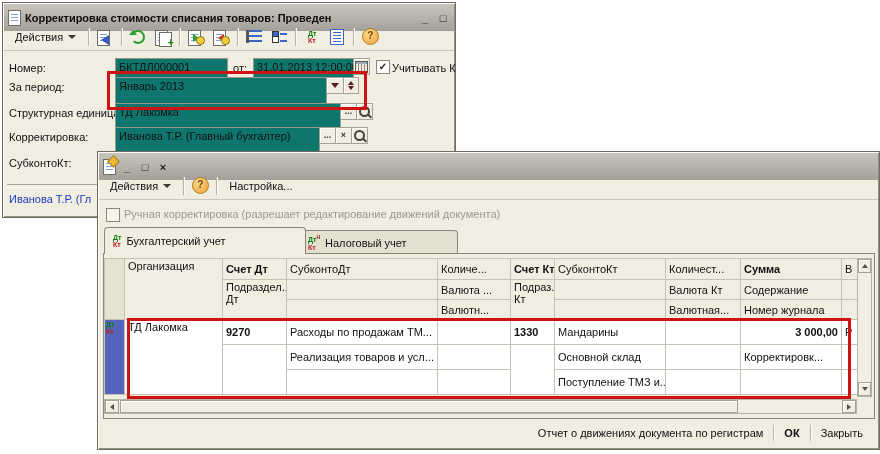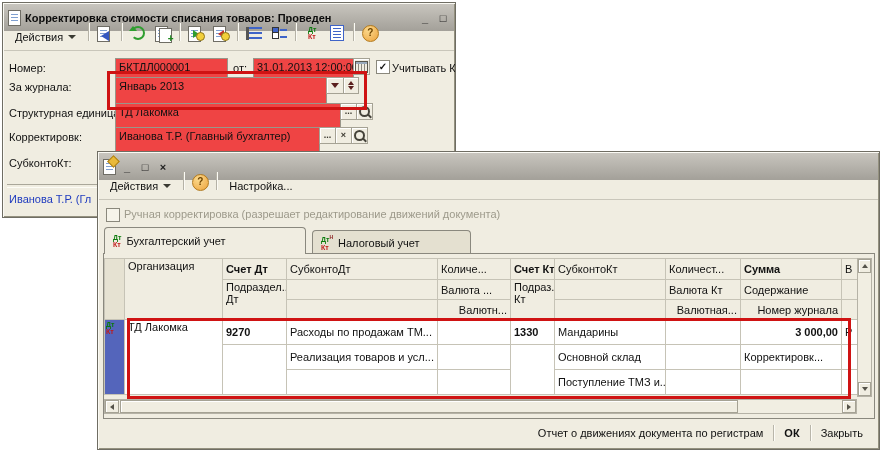--- a/index.html
+++ b/index.html
@@ -14,21 +14,21 @@
         gap:4px;padding:4px 4px;overflow:hidden;}
   .ttext{font-weight:bold;font-size:11px;color:#0d0d0d;white-space:nowrap;overflow:hidden;flex:1;}
   .wctl{width:14px;text-align:center;font-weight:bold;color:#222;font-size:11px;line-height:14px;cursor:default;}
   
   .doc{position:relative;width:11px;height:14px;background:#fff;border:1px solid #6f6d65;flex:none;}
   .doc::before{content:"";position:absolute;left:2px;right:2px;top:3px;bottom:3px;
        background:repeating-linear-gradient(#7f9fd0 0 1px,transparent 1px 3px);}
   .pencil{position:absolute;right:-3px;top:-3px;width:7px;height:7px;background:#e8b93a;
        border:1px solid #a97c14;transform:rotate(45deg);}
   
-  .tools{position:absolute;left:1px;right:1px;top:20px;height:27px;display:flex;
+  .tools{position:absolute;left:1px;right:1px;top:20px;height:27px;display:flex;align-items:center;
         gap:3px;padding:0 4px;border-bottom:1px solid #c9c6ba;}
   .abtn{display:flex;align-items:center;gap:5px;padding:3px 6px;background:transparent;border:1px solid transparent;
         font:11px "Liberation Sans",sans-serif;cursor:default;}
   .car{width:0;height:0;border-left:4px solid transparent;border-right:4px solid transparent;border-top:4px solid #3a3a32;}
   .sep{width:1px;height:18px;background:#b5b2a6;box-shadow:1px 0 0 #fcfbf5;margin:0 2px;flex:none;}
   .ti{position:relative;width:22px;height:20px;display:flex;align-items:center;justify-content:center;flex:none;}
   .art{position:relative;width:17px;height:16px;}
   .art .doc{position:absolute;left:0;top:1px;}
   .coin{position:absolute;width:7px;height:7px;border-radius:50%;background:#f2cf3a;border:1px solid #8f7516;right:0;bottom:0;}
   .tri-r{position:absolute;width:0;height:0;border-top:4px solid transparent;border-bottom:4px solid transparent;border-left:6px solid #2f9e2f;right:6px;bottom:3px;}
@@ -46,21 +46,21 @@
   .dtkt{display:flex;flex-direction:column;font:bold 7px/7px "Liberation Sans",sans-serif;letter-spacing:0;}
   .dtkt .g{color:#0a7a0a;}.dtkt .r{color:#c01818;}
   .supn{font-size:5px;color:#8b2020;vertical-align:super;font-weight:bold;}
   .jrn{width:12px;height:14px;border:1px solid #3f64c8;background:#fff;position:relative;}
   .jrn::before{content:"";position:absolute;left:2px;right:2px;top:2px;bottom:2px;
       background:repeating-linear-gradient(#3f64c8 0 1px,transparent 1px 3px);}
   .help{width:15px;height:15px;border-radius:50%;background:radial-gradient(circle at 35% 30%,#fbd98c,#eda33d);
       border:1px solid #b27a1e;color:#6d4300;font:bold 10px/14px "Liberation Sans",sans-serif;text-align:center;flex:none;}
   
   .flabel{position:absolute;white-space:nowrap;}
-  .fbox{position:absolute;height:31px;background:#ef4444;border:1px solid #99968a;padding:2px 3px 0;
+  .fbox{position:absolute;height:31px;background:#0f766e;border:1px solid #99968a;padding:2px 3px 0;
         white-space:nowrap;overflow:hidden;box-sizing:border-box;line-height:13px;}
   .fbtn{position:absolute;height:17px;box-sizing:border-box;background:#f0ede1;border:1px solid #a5a294;
         box-shadow:inset 1px 1px 0 #fff;display:flex;align-items:center;justify-content:center;
         font:bold 9px/9px "Liberation Sans",sans-serif;color:#3a382f;}
   .drop{width:0;height:0;border-left:4px solid transparent;border-right:4px solid transparent;border-top:5px solid #5a1f1f;}
   .spin{display:flex;flex-direction:column;gap:1px;}
   .spin b{width:0;height:0;border-left:3px solid transparent;border-right:3px solid transparent;}
   .spin .u{border-bottom:4px solid #5a1f1f;}.spin .d{border-top:4px solid #5a1f1f;}
   .cal{width:11px;height:10px;border:1px solid #5a584c;background:
       linear-gradient(#9ab 2px,transparent 2px),
@@ -83,21 +83,21 @@
   .grid th,.grid td{border:1px solid #c6c3b6;padding:1px 3px;font:11px "Liberation Sans",sans-serif;
        white-space:nowrap;overflow:hidden;text-align:left;font-weight:normal;box-sizing:border-box;}
   .grid th{background:#f0ede1;}
   .grid td{background:#fff;}
   .grid .b{font-weight:bold;}
   .grid .top{vertical-align:top;}
   .grid .num{text-align:right;}
   .grid .wrap{white-space:normal;line-height:12px;vertical-align:top;}
   .grid .selh{background:#e6e2d2;}
   .grid .selc{background:#5465bb;vertical-align:top;padding:1px 1px;}
-  .hr1 th{height:21px;}.hr2 th{height:20px;}.hr3 th{height:20px;text-align:right;}
+  .hr1 th{height:21px;}.hr2 th{height:20px;}.hr3 th{height:20px;}
   .br td{height:25px;}
   
   .sb{position:absolute;background:#f1eee2;border:1px solid #b5b2a6;box-sizing:border-box;}
   .sbtn{position:absolute;background:#f0ede1;border:1px solid #a5a294;box-shadow:inset 1px 1px 0 #fff;
         display:grid;place-items:center;box-sizing:border-box;}
   .t-u{width:0;height:0;border-left:3px solid transparent;border-right:3px solid transparent;border-bottom:4px solid #55534a;}
   .t-d{width:0;height:0;border-left:3px solid transparent;border-right:3px solid transparent;border-top:4px solid #55534a;}
   .t-l{width:0;height:0;border-top:3px solid transparent;border-bottom:3px solid transparent;border-right:4px solid #55534a;}
   .t-r{width:0;height:0;border-top:3px solid transparent;border-bottom:3px solid transparent;border-left:4px solid #55534a;}
   .thumb{position:absolute;background:#f0ede1;border:1px solid #a5a294;box-shadow:inset 1px 1px 0 #fff;box-sizing:border-box;}
@@ -187,42 +187,42 @@
     <span class="flabel" style="left:6px;top:59px">Номер:</span>
     <span class="fbox" style="left:112px;top:55px;width:113px">БКТДЛ000001</span>
     <span class="flabel" style="left:230px;top:59px">от:</span>
     <span class="fbox" style="left:250px;top:55px;width:101px">31.01.2013 12:00:00</span>
     <span class="fbtn" style="left:350px;top:55px;width:17px">
         <i class="cal"></i>
       </span>
     <span class="cb" style="left:373px;top:57px">✓</span>
     <span class="flabel" style="left:389px;top:59px">Учитывать КПН</span>
 
-    <span class="flabel" style="left:6px;top:78px">За журнала:</span>
+    <span class="flabel" style="left:6px;top:78px">За период:</span>
     <span class="fbox" style="left:112px;top:74px;width:212px">Январь 2013</span>
     <span class="fbtn" style="left:323px;top:74px;width:18px">
         <i class="drop"></i>
       </span>
     <span class="fbtn" style="left:340px;top:74px;width:16px">
       <span class="spin">
           <b class="u"></b>
           <b class="d"></b>
         </span>
     </span>
 
     <span class="flabel" style="left:6px;top:104px">Структурная единица:</span>
     <span class="fbox" style="left:112px;top:100px;width:226px">ТД Лакомка</span>
     <span class="fbtn" style="left:337px;top:100px;width:17px">
         <span>...</span>
       </span>
     <span class="fbtn" style="left:353px;top:100px;width:17px">
         <i class="mag"></i>
       </span>
 
-    <span class="flabel" style="left:6px;top:128px">Корректировк:</span>
+    <span class="flabel" style="left:6px;top:128px">Корректировка:</span>
     <span class="fbox" style="left:112px;top:124px;width:205px">Иванова Т.Р. (Главный бухгалтер)</span>
     <span class="fbtn" style="left:316px;top:124px;width:17px">
         <span>...</span>
       </span>
     <span class="fbtn" style="left:332px;top:124px;width:17px">
         <span>×</span>
       </span>
     <span class="fbtn" style="left:348px;top:124px;width:17px">
         <i class="mag"></i>
       </span>
@@ -261,21 +261,21 @@
     <span class="cb grayed" style="left:8px;top:56px;background:#f6f4ea"></span>
     <span class="flabel grayed" style="left:26px;top:56px">Ручная корректировка (разрешает редактирование движений документа)</span>
 
     <div class="tab on" style="left:6px;top:75px;width:202px;height:27px">
       <span class="dtkt">
           <span class="g">Дт</span>
           <span class="r">Кт</span>
         </span>
       <span>Бухгалтерский учет</span>
     </div>
-    <div class="tab off" style="left:214px;top:78px;width:159px;height:24px">
+    <div class="tab off" style="left:201px;top:78px;width:159px;height:24px">
       <span class="dtkt">
           <span><span class="g">Дт</span><span class="supn">Н</span></span>
           <span class="r">Кт</span>
         </span>
       <span>Налоговый учет</span>
     </div>
 
     <div class="panel" style="left:5px;top:101px;width:770px;height:164px">
       <table class="grid">
         <colgroup>

